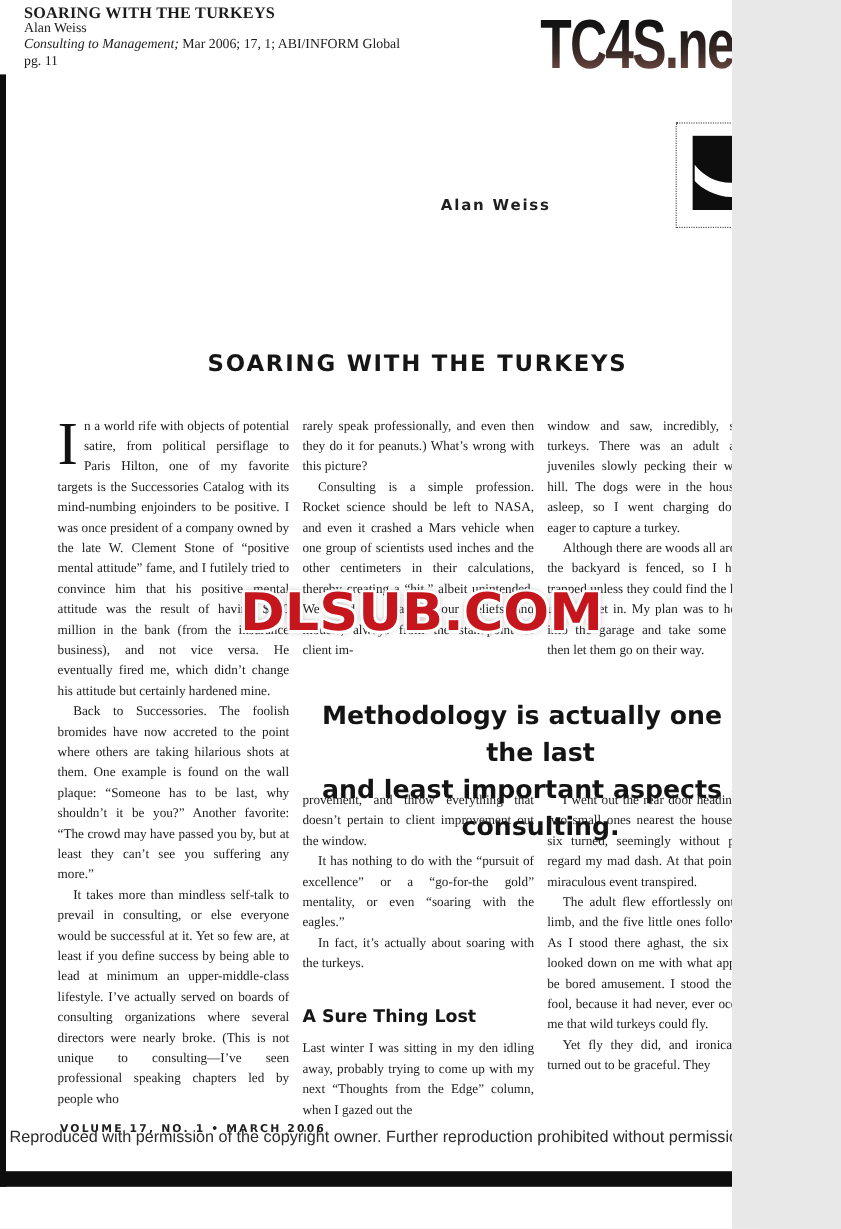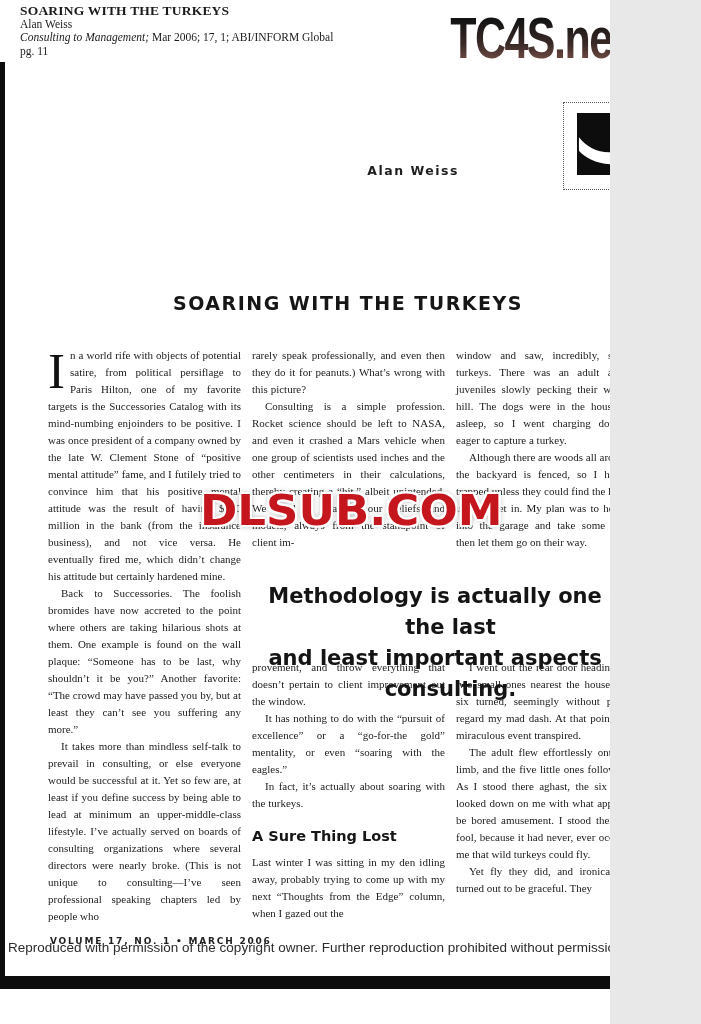--- a/index.html
+++ b/index.html
@@ -55,21 +55,21 @@
   #col2-top{left:252px;top:347px;height:230px;}
   #col3-top{left:456px;top:347px;height:230px;}
   #col2-mid{left:252px;top:659px;}
   #col3-bottom{left:456px;top:659px;}
   .dropcap{float:left;font-size:51px;line-height:44px;padding:2px 5px 0 0;font-family:"Liberation Serif",serif;color:#111;}
 
   .pullquote{position:absolute;left:252px;top:581px;width:397px;text-align:center;
     font-family:"DejaVu Sans",sans-serif;font-weight:bold;font-size:21px;line-height:31px;color:#141414;}
 
   .subhead{font-family:"DejaVu Sans",sans-serif;font-weight:bold;font-size:14.5px;
-    color:#161616;margin:16px 0 9px 0;text-align:left;}
+    color:#161616;margin:28px 0 9px 0;text-align:left;}
 
   
   .vol-line{position:absolute;left:50px;top:936px;font-family:"DejaVu Sans",sans-serif;
     font-weight:bold;font-size:9px;letter-spacing:1.8px;color:#1f1f1f;}
   .page-num{position:absolute;left:632px;top:933px;font-family:"DejaVu Sans",sans-serif;
     font-size:11.5px;color:#1f1f1f;}
   .copyright{position:absolute;left:8px;top:940px;font-family:"Liberation Sans",sans-serif;
     font-size:13.5px;color:#2c2c2c;white-space:nowrap;}
 </style>
 </head>

